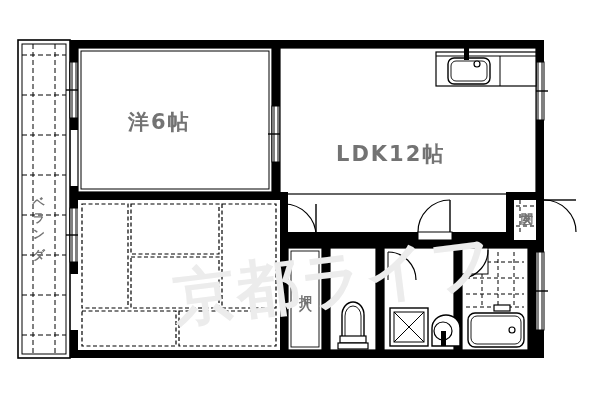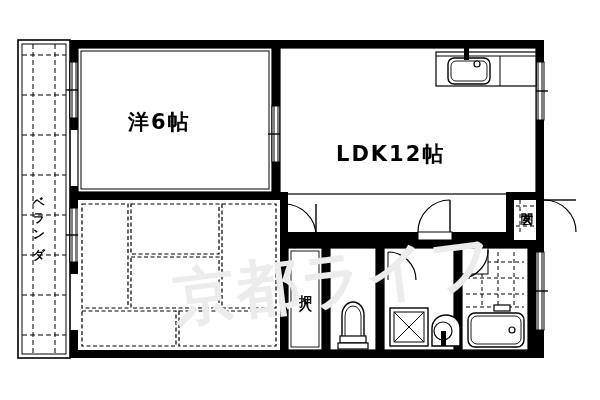--- a/index.html
+++ b/index.html
@@ -20,21 +20,21 @@
     background: #ffffff;
   }
   #plan-svg {
     position: absolute;
     left: 0;
     top: 0;
   }
   .room-label {
     position: absolute;
     font-family: "DejaVu Sans", "Liberation Sans", sans-serif;
-    color: #000000;
+    color: #737373;
     font-weight: 700;
     white-space: pre;
     letter-spacing: 1px;
     user-select: none;
   }
   .label-yoshitsu {
     font-size: 21px;
     letter-spacing: 2px;
   }
   .label-ldk {

